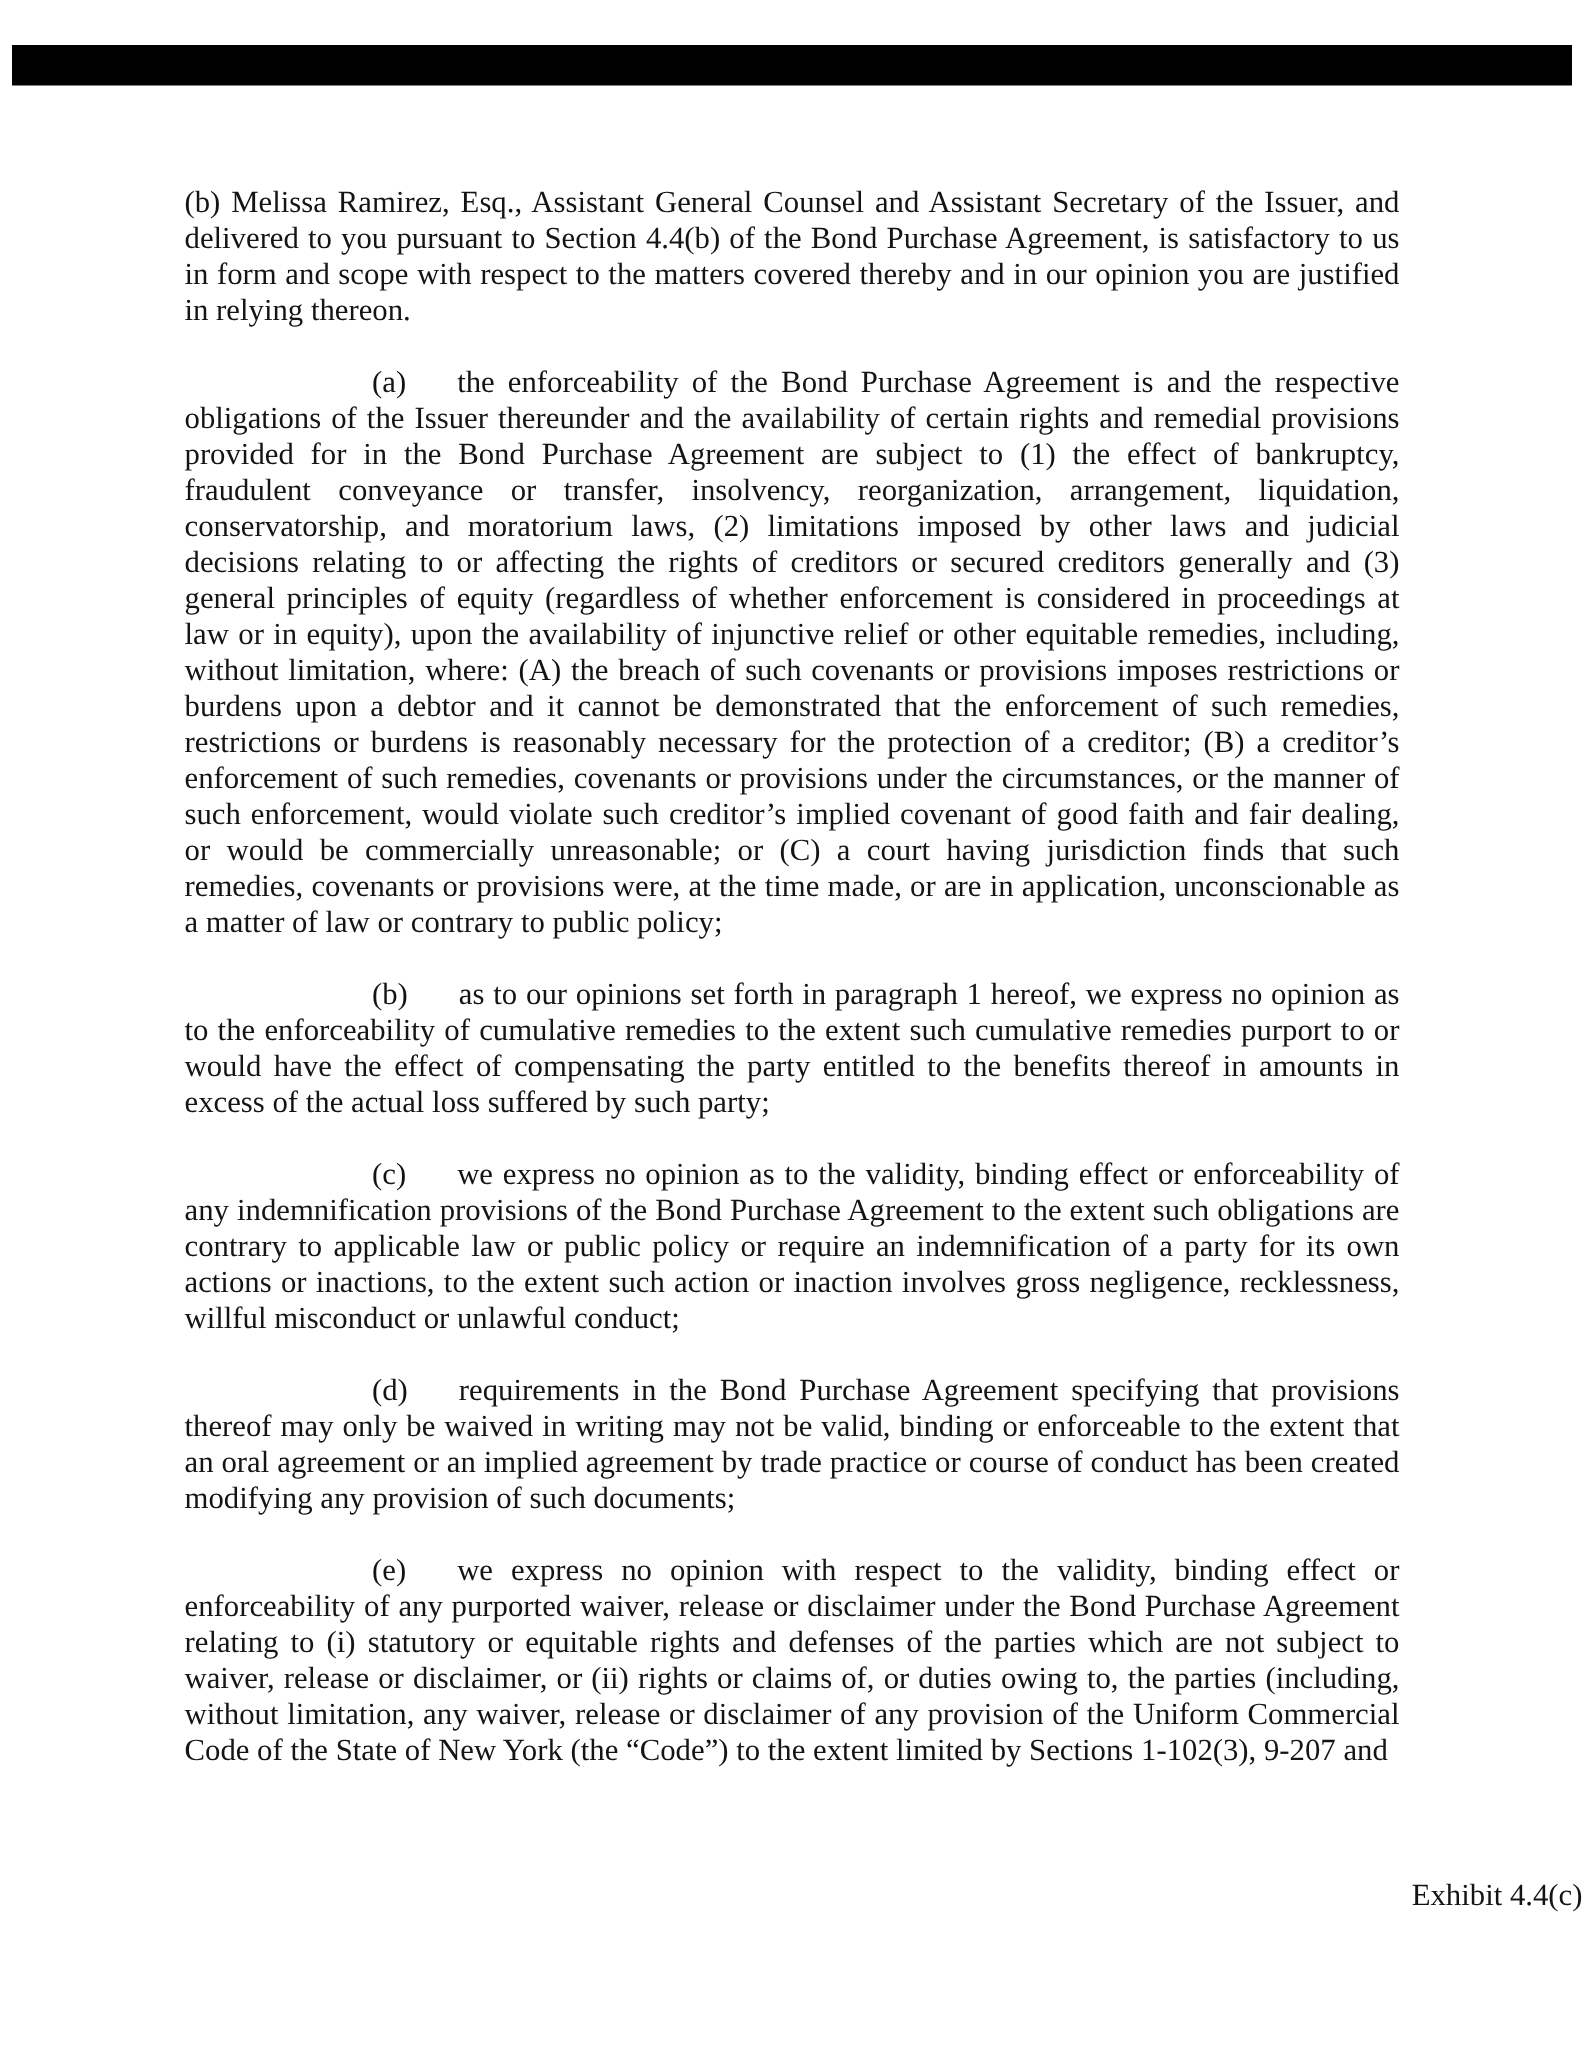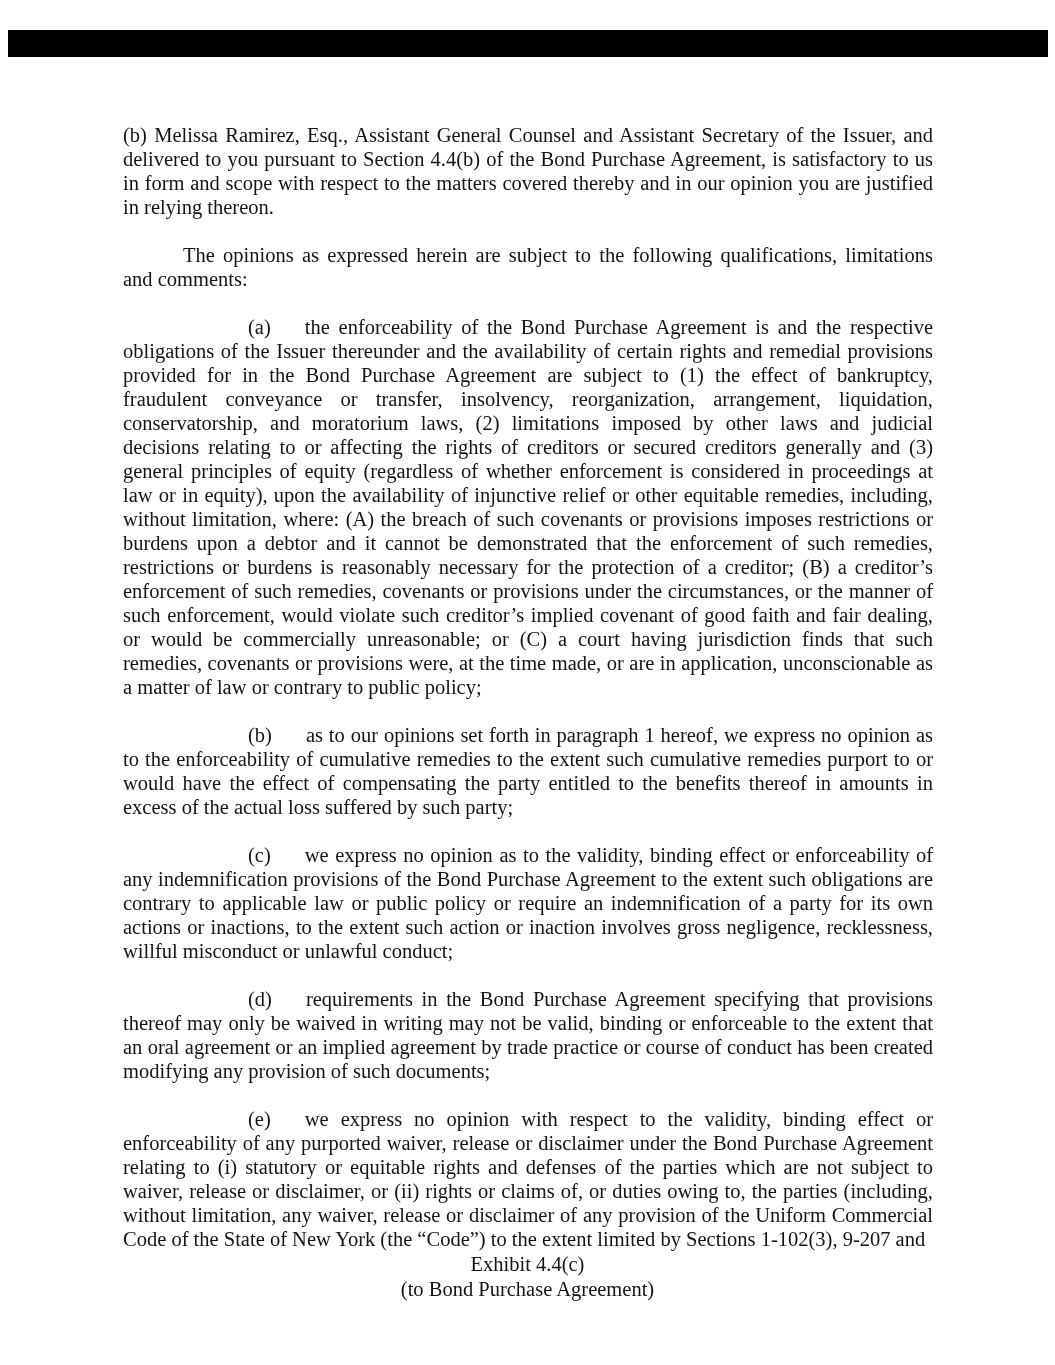--- a/index.html
+++ b/index.html
@@ -34,48 +34,46 @@
   }
   .indent-sm { text-indent: 60px; }
   .indent-lg { text-indent: 125px; }
   .tab { display: inline-block; width: 34px; }
   .underline { }
   .footer {
     position: absolute;
     left: 0;
     top: 1252px;
     width: 1055px;
-    text-align: center;
+    text-align: right;
     font-size: 20.5px;
     line-height: 25px;
   }
 </style>
 </head>
 <body>
 
 <div class="page">
 
   <div class="scan-bar"></div>
 
   <div class="content">
 
     <p class="para">(b) Melissa Ramirez, Esq., Assistant General Counsel and Assistant Secretary of the Issuer, and delivered to you pursuant to Section 4.4(b) of the Bond Purchase Agreement, is satisfactory to us in form and scope with respect to the matters covered thereby and in our opinion you are justified in relying thereon.</p>
 
-    <p class="para indent-sm">The opinions as expressed herein are subject to the following qualifications, limitations and comments:</p>
 
     <p class="para indent-lg"><span>(a)</span><span class="tab"></span><span>the enforceability of the Bond Purchase Agreement is and the respective obligations of the Issuer thereunder and the availability of certain rights and remedial provisions provided for in the Bond Purchase Agreement are subject to (1) the effect of bankruptcy, fraudulent conveyance or transfer, insolvency, reorganization, arrangement, liquidation, conservatorship, and moratorium laws, (2) limitations imposed by other laws and judicial decisions relating to or affecting the rights of creditors or secured creditors generally and (3) general principles of equity (regardless of whether enforcement is considered in proceedings at law or in equity), upon the availability of injunctive relief or other equitable remedies, including, without limitation, where: (A) the breach of such covenants or provisions imposes restrictions or burdens upon a debtor and it cannot be demonstrated that the enforcement of such remedies, restrictions or burdens is reasonably necessary for the protection of a creditor; (B) a creditor’s enforcement of such remedies, covenants or provisions under the circumstances, or the manner of such enforcement, would violate such creditor’s implied covenant of good faith and fair dealing, or would be commercially unreasonable; or (C) a court having jurisdiction finds that such remedies, covenants or provisions were, at the time made, or are in application, unconscionable as a matter of law or contrary to public policy;</span></p>
 
     <p class="para indent-lg"><span>(b)</span><span class="tab"></span><span>as to our opinions set forth in paragraph 1 hereof, we express no opinion as to the enforceability of cumulative remedies to the extent such cumulative remedies purport to or would have the effect of compensating the party entitled to the benefits thereof in amounts in excess of the actual loss suffered by such party;</span></p>
 
     <p class="para indent-lg"><span>(c)</span><span class="tab"></span><span>we express no opinion as to the validity, binding effect or enforceability of any indemnification provisions of the Bond Purchase Agreement to the extent such obligations are contrary to applicable law or public policy or require an indemnification of a party for its own actions or inactions, to the extent such action or inaction involves gross negligence, recklessness, willful misconduct or unlawful conduct;</span></p>
 
     <p class="para indent-lg"><span>(d)</span><span class="tab"></span><span>requirements in the Bond Purchase Agreement specifying that provisions thereof may only be waived in writing may not be valid, binding or enforceable to the extent that an oral agreement or an implied agreement by trade practice or course of conduct has been created modifying any provision of such documents;</span></p>
 
     <p class="para indent-lg"><span>(e)</span><span class="tab"></span><span>we express no opinion with respect to the validity, binding effect or enforceability of any purported waiver, release or disclaimer under the Bond Purchase Agreement relating to (i) statutory or equitable rights and defenses of the parties which are not subject to waiver, release or disclaimer, or (ii) rights or claims of, or duties owing to, the parties (including, without limitation, any waiver, release or disclaimer of any provision of the Uniform Commercial Code of the State of New York (the “</span><span class="underline">Code</span><span>”) to the extent limited by Sections 1-102(3), 9-207 and</span></p>
 
   </div>
 
   <div class="footer">
     <div>Exhibit 4.4(c)</div>
-    <div>(to Bond Purchase Agreement)</div>
   </div>
 
 </div>
 
 </body></html>

